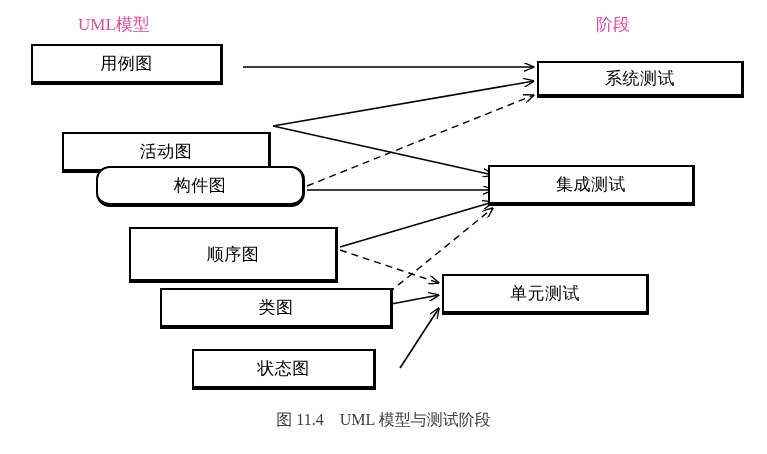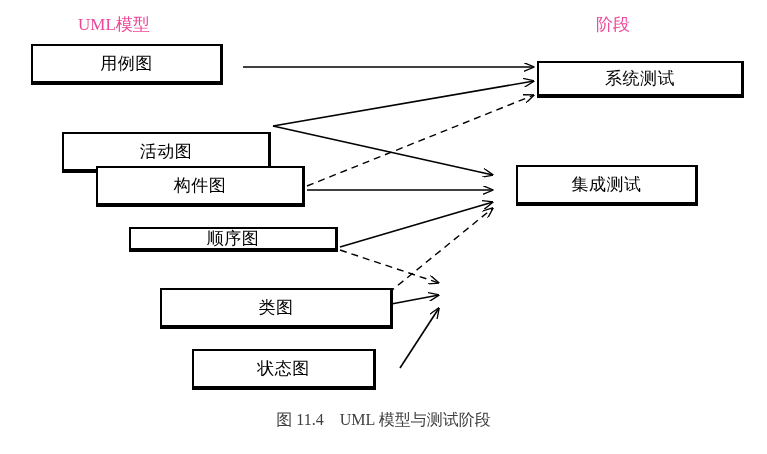--- a/index.html
+++ b/index.html
@@ -94,34 +94,37 @@
         <line x1="400" y1="368" x2="439" y2="308" stroke="#000000" stroke-width="1.6" marker-end="url(#arrowhead)"></line>
       </g>
   </svg>
 
   <div class="node-box" id="node-use_case" style="left: 31px; top: 44px; width: 192px; height: 41px;">
     <span class="node-label">用例图</span>
   </div>
   <div class="node-box" id="node-activity" style="left: 62px; top: 92px; width: 209px; height: 41px; margin-top: 40px;">
     <span class="node-label">活动图</span>
   </div>
-  <div class="node-box" id="node-component" style="left: 96px; top: 166px; width: 209px; height: 41px;">
+  <div class="node-box" id="node-component" style="left: 96px; top: 166px; width: 209px; height: 41px; border-radius: 14px;">
     <span class="node-label">构件图</span>
   </div>
-  <div class="node-box" id="node-sequence" style="left: 129px; top: 227px; width: 209px; height: 25px;">
+  <div class="node-box" id="node-sequence" style="left: 129px; top: 227px; width: 209px; height: 56px;">
     <span class="node-label">顺序图</span>
   </div>
   <div class="node-box" id="node-class" style="left: 160px; top: 288px; width: 233px; height: 41px;">
     <span class="node-label">类图</span>
   </div>
   <div class="node-box" id="node-state" style="left: 192px; top: 349px; width: 184px; height: 41px;">
     <span class="node-label">状态图</span>
   </div>
   <div class="node-box" id="node-system_test" style="left: 537px; top: 61px; width: 207px; height: 37px;">
     <span class="node-label">系统测试</span>
   </div>
-  <div class="node-box" id="node-integration_test" style="left: 516px; top: 165px; width: 182px; height: 41px;">
+  <div class="node-box" id="node-integration_test" style="left: 488px; top: 165px; width: 207px; height: 41px;">
     <span class="node-label">集成测试</span>
+  </div>
+  <div class="node-box" id="node-unit_test" style="left: 442px; top: 274px; width: 207px; height: 41px;">
+    <span class="node-label">单元测试</span>
   </div>
 
   <div id="caption">图 11.4　UML 模型与测试阶段</div>
 
 </div>
 
 </body></html>

